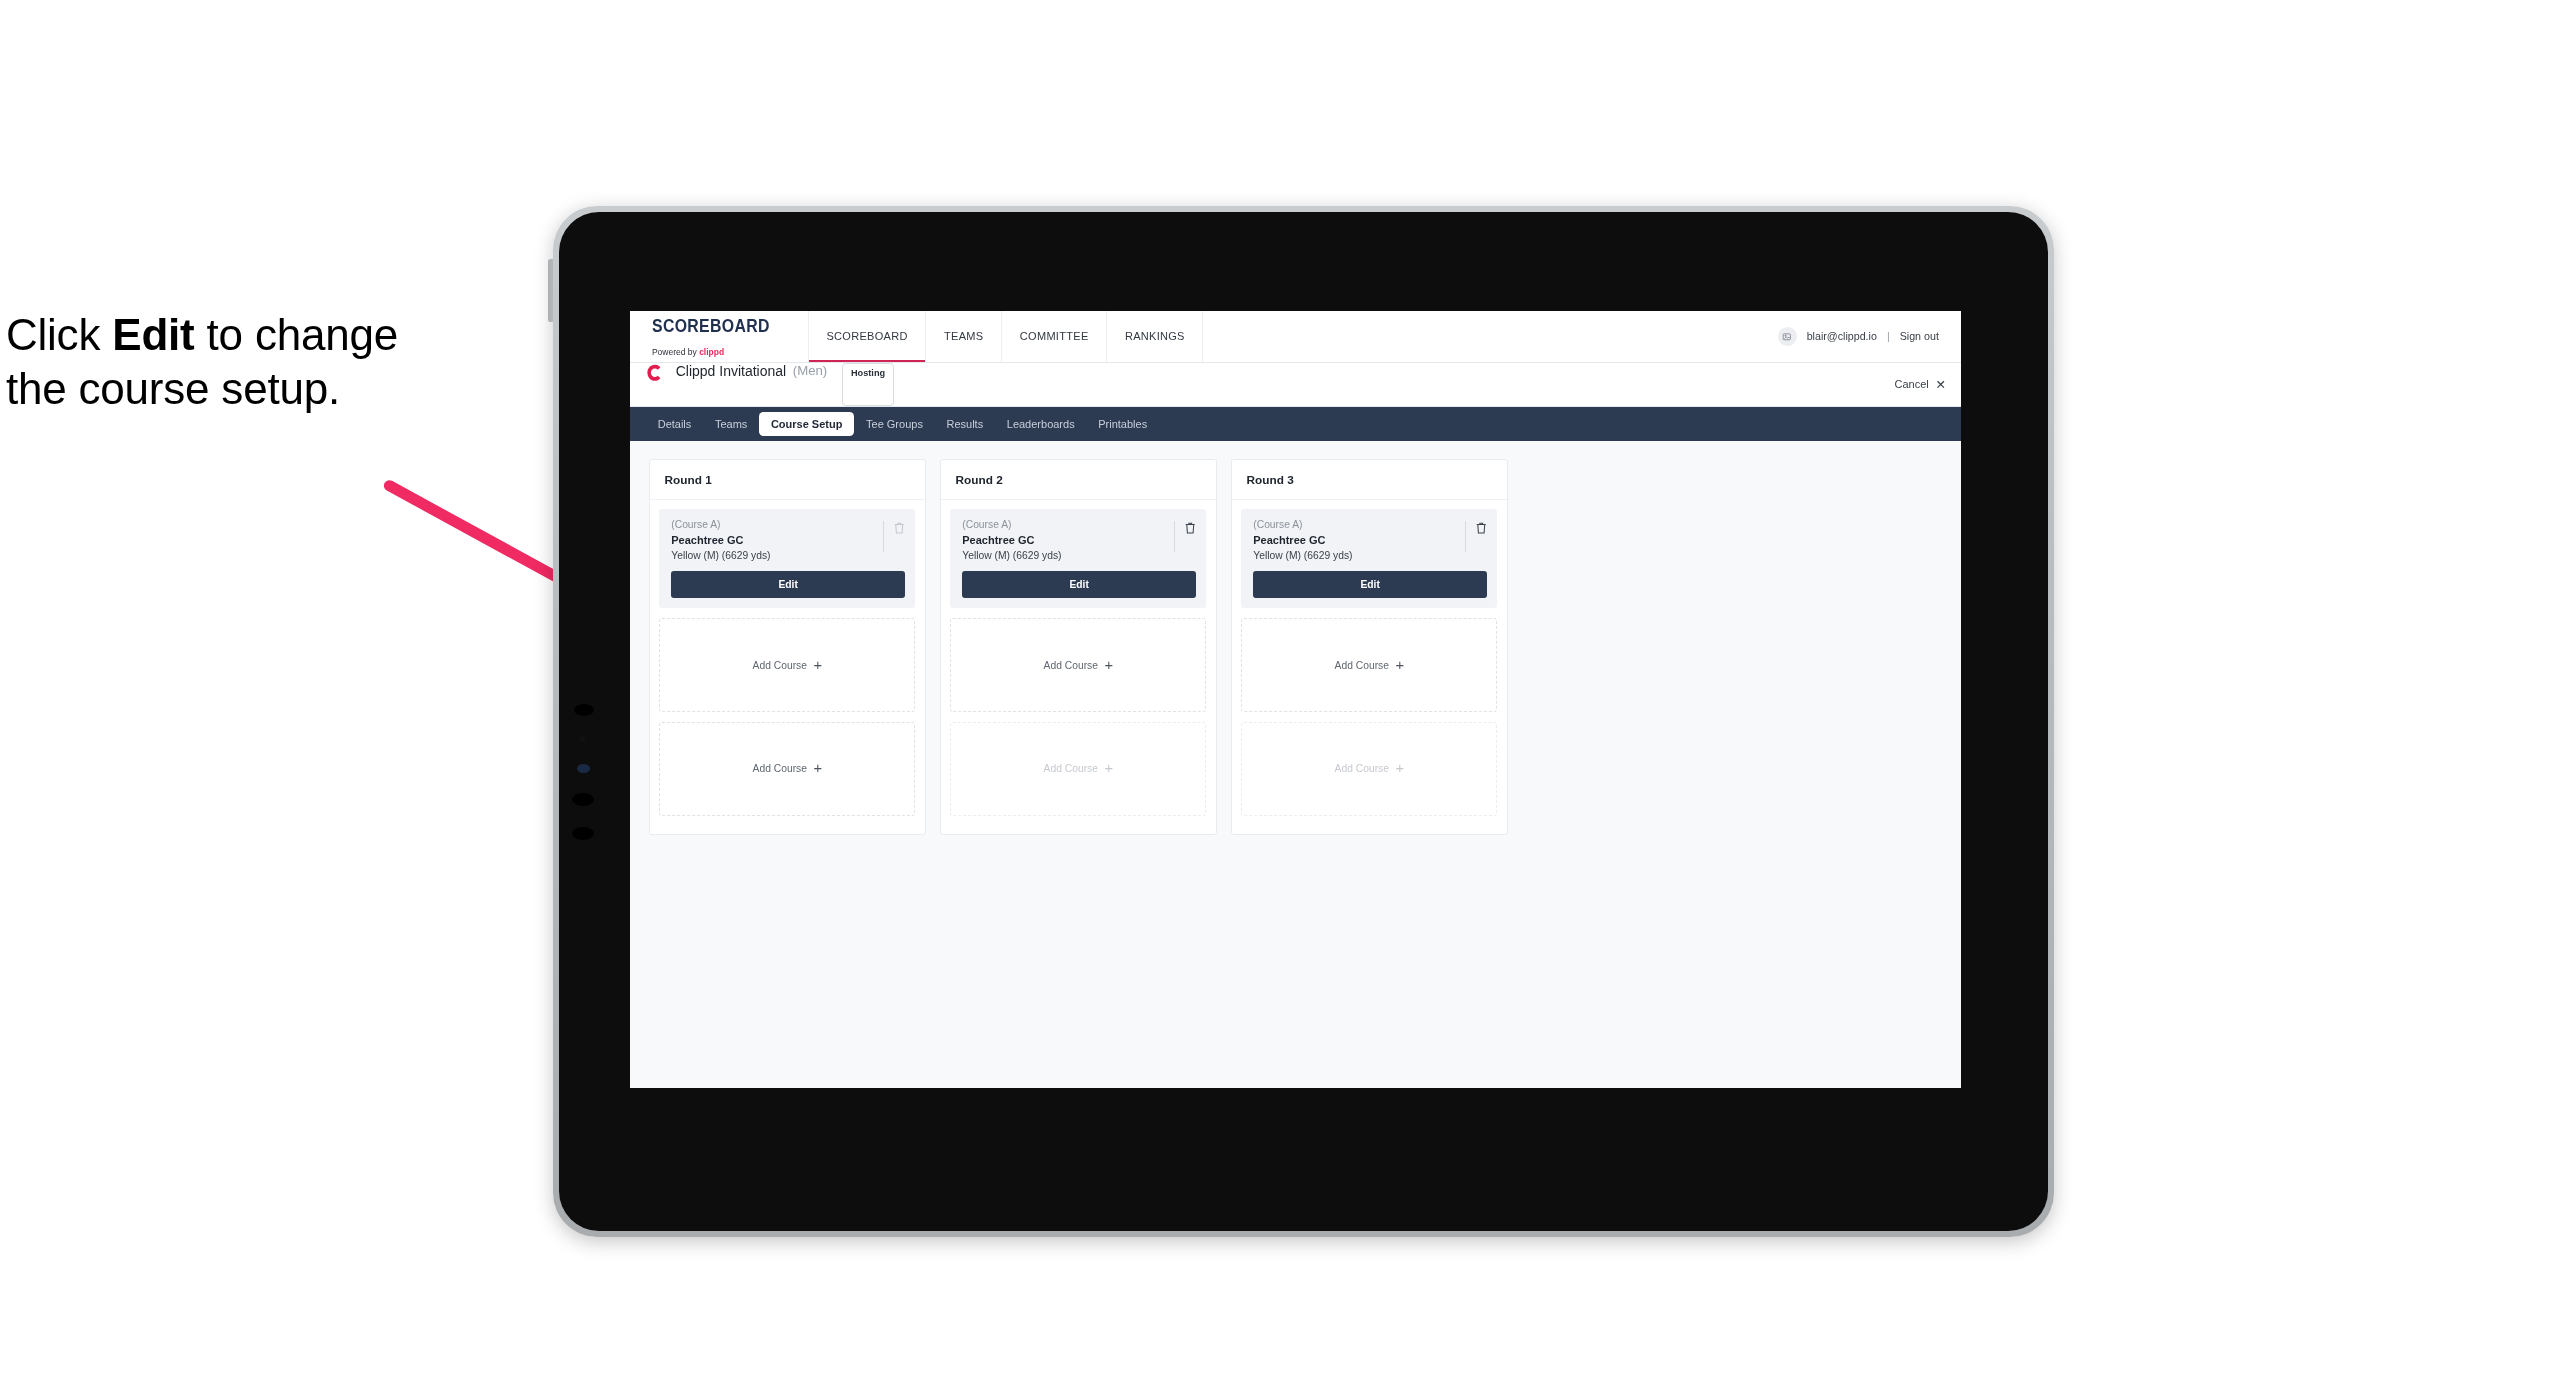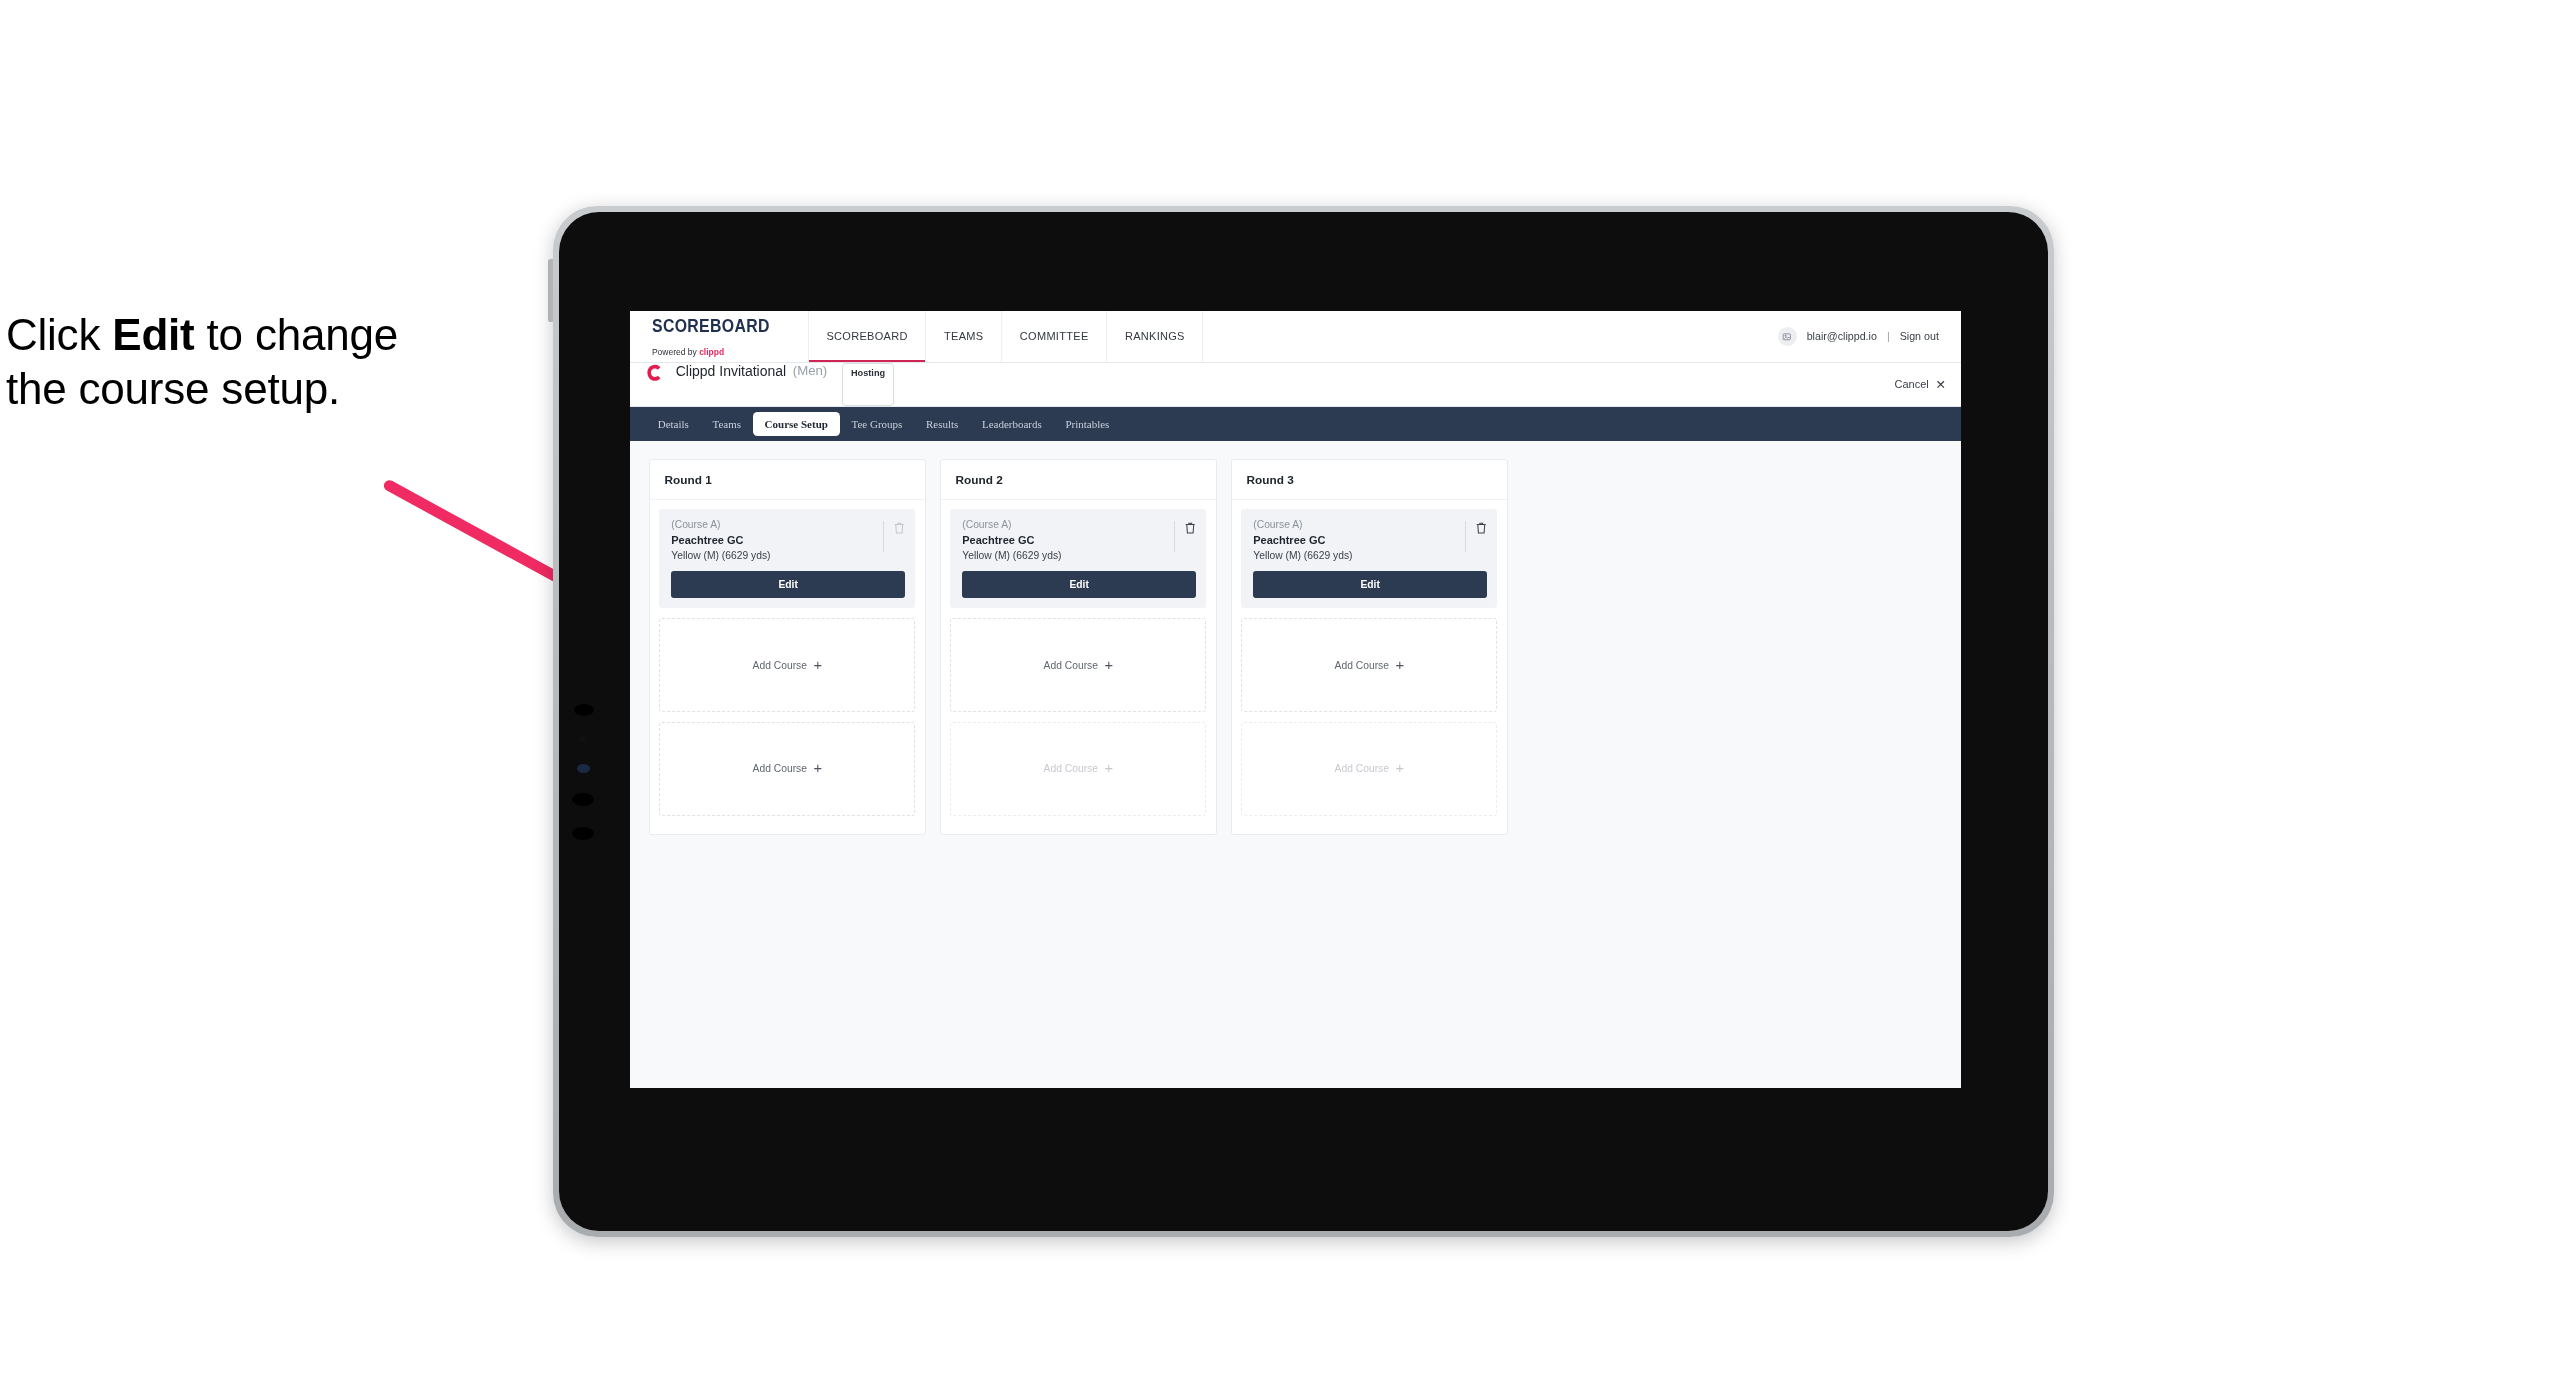--- a/index.html
+++ b/index.html
@@ -165,21 +165,21 @@
 
   
   .tabstrip {
     display: flex; align-items: center;
     height: 34px; background: #2c3a52;
     padding: 0 16px;
   }
   .tab {
     font-size: 11px; color: #c9cfd9;
     padding: 5.9px 11.8px; border-radius: 4.4px;
-    cursor: pointer; white-space: nowrap; font-family: Liberation Serif, serif;
+    cursor: pointer; white-space: nowrap;
   }
   .tab.active { background: #ffffff; color: #1f2733; font-weight: 700; }
 
   
   .rounds {
     display: flex; gap: 14px;
     padding: 17.7px 19px;
   }
   .round-col {
     width: 277px;

